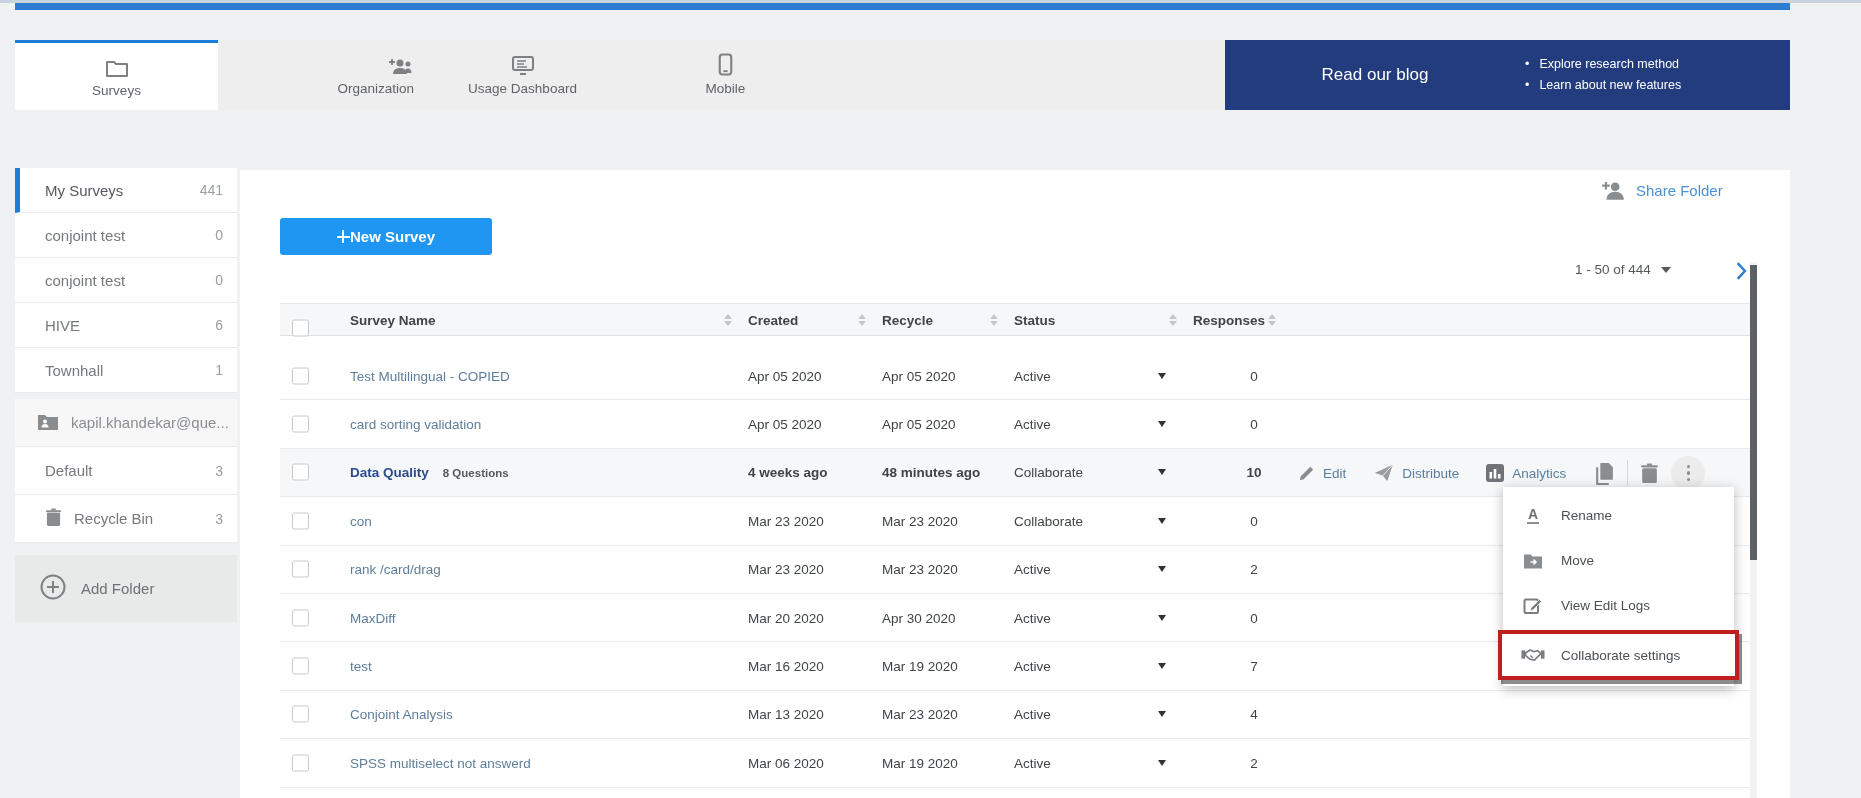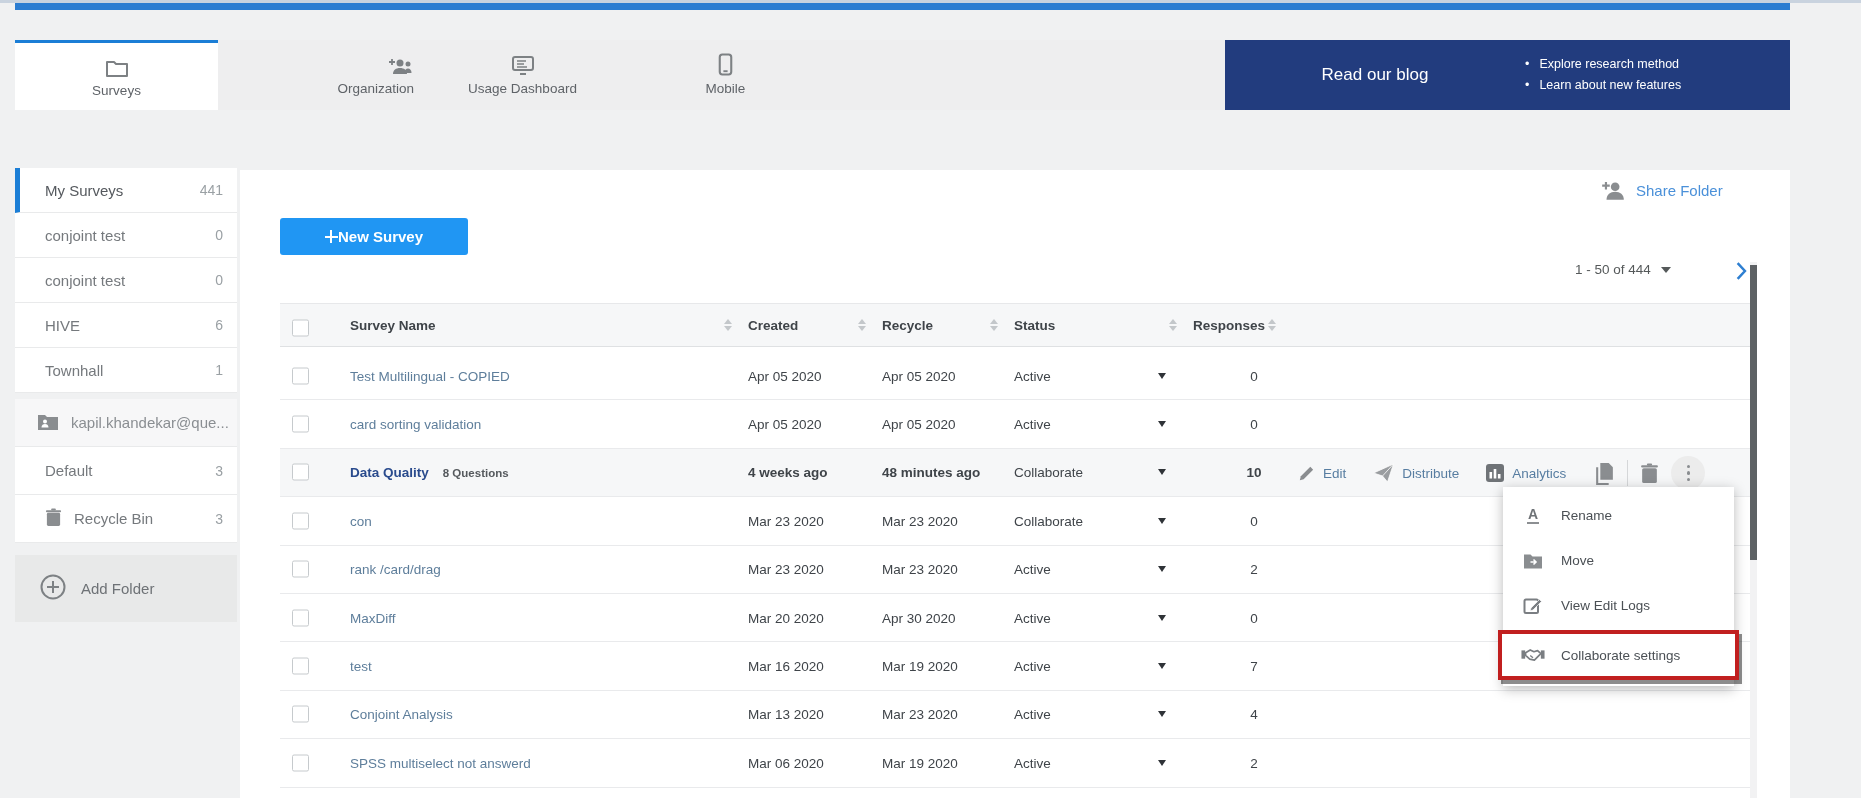--- a/index.html
+++ b/index.html
@@ -30,32 +30,32 @@
   .side-item .count { position:absolute; right:14px; font-size:14px; color:#9aa0a4; }
   .side-item.kapil { background:#f7f7f8; padding-left:22px; color:#8a8e92; }
   .side-spacer { height:6px; background:#f0f1f2; }
   .side-spacer2 { height:12px; background:#f0f1f2; }
   .add-folder { height:67px; background:#e8e9e9; display:flex; align-items:center; padding-left:25px; gap:15px; font-size:15px; color:#6e7276; cursor:pointer; }
 
   
   .main-card { position:absolute; left:240px; top:170px; width:1550px; height:628px; background:#fff; }
   .share-folder { position:absolute; left:1600px; top:180px; display:flex; align-items:center; gap:10px; cursor:pointer; }
   .share-folder span { font-size:15px; color:#4a90d9; }
-  .new-survey { position:absolute; left:280px; top:218px; width:188px; height:37px; background:#2096f3; border:none; border-radius:3px; color:#fff; font-size:15px; font-weight:bold; font-family:"Liberation Sans",sans-serif; display:flex; align-items:center; justify-content:center; gap:0; cursor:pointer; }
+  .new-survey { position:absolute; left:280px; top:218px; width:212px; height:37px; background:#2096f3; border:none; border-radius:3px; color:#fff; font-size:15px; font-weight:bold; font-family:"Liberation Sans",sans-serif; display:flex; align-items:center; justify-content:center; gap:0; cursor:pointer; }
   .plus { position:relative; width:13px; height:13px; }
   .plus::before, .plus::after { content:""; position:absolute; background:#fff; }
   .plus::before { left:5.5px; top:0; width:2px; height:13px; }
   .plus::after { left:0; top:5.5px; width:13px; height:2px; }
 
   .pagination { position:absolute; left:1575px; top:262px; display:flex; align-items:center; gap:10px; font-size:13.5px; color:#55595a; cursor:pointer;justify-content:space-between; }
   .caret-down { width:0; height:0; border-left:5px solid transparent; border-right:5px solid transparent; border-top:6px solid #55595a; }
   .page-next { position:absolute; left:1735px; top:262px; cursor:pointer; }
 
   
-  .t-head { position:absolute; left:280px; top:303px; width:1470px; height:44px; background:#f6f7f8; border-top:1px solid #e7e8ea; border-bottom:1px solid #dfe1e3; font-size:13.5px; font-weight:bold; color:#4b5055; }
+  .t-head { position:absolute; left:280px; top:303px; width:1470px; height:33px; background:#f6f7f8; border-top:1px solid #e7e8ea; border-bottom:1px solid #dfe1e3; font-size:13.5px; font-weight:bold; color:#4b5055; }
   .t-body { position:absolute; left:280px; top:352px; width:1470px; }
   .t-row { position:relative; height:48.4px; border-bottom:1px solid #e9eaec; background:#fff; }
   .t-row.hl { background:#f6f7f8; }
   .cell { position:absolute; top:50%; transform:translateY(-50%); font-size:13.5px; color:#3f4449; white-space:nowrap; }
   .cb { position:absolute; top:50%; transform:translateY(-50%); left:12px; width:17px; height:17px; border:1px solid #c6cacd; border-radius:2px; background:#fff; cursor:pointer; }
   .c-name { left:70px; color:#5e7e9b; cursor:pointer; }
   .c-name.bold { color:#2a4b8d; font-weight:bold; }
   .c-badge { font-size:11.5px; font-weight:bold; color:#55595d; margin-left:14px; }
   .c-created { left:468px; } .c-modified { left:602px; } .c-status { left:734px; cursor:pointer; }
   .c-caret { left:878px; cursor:pointer; }

